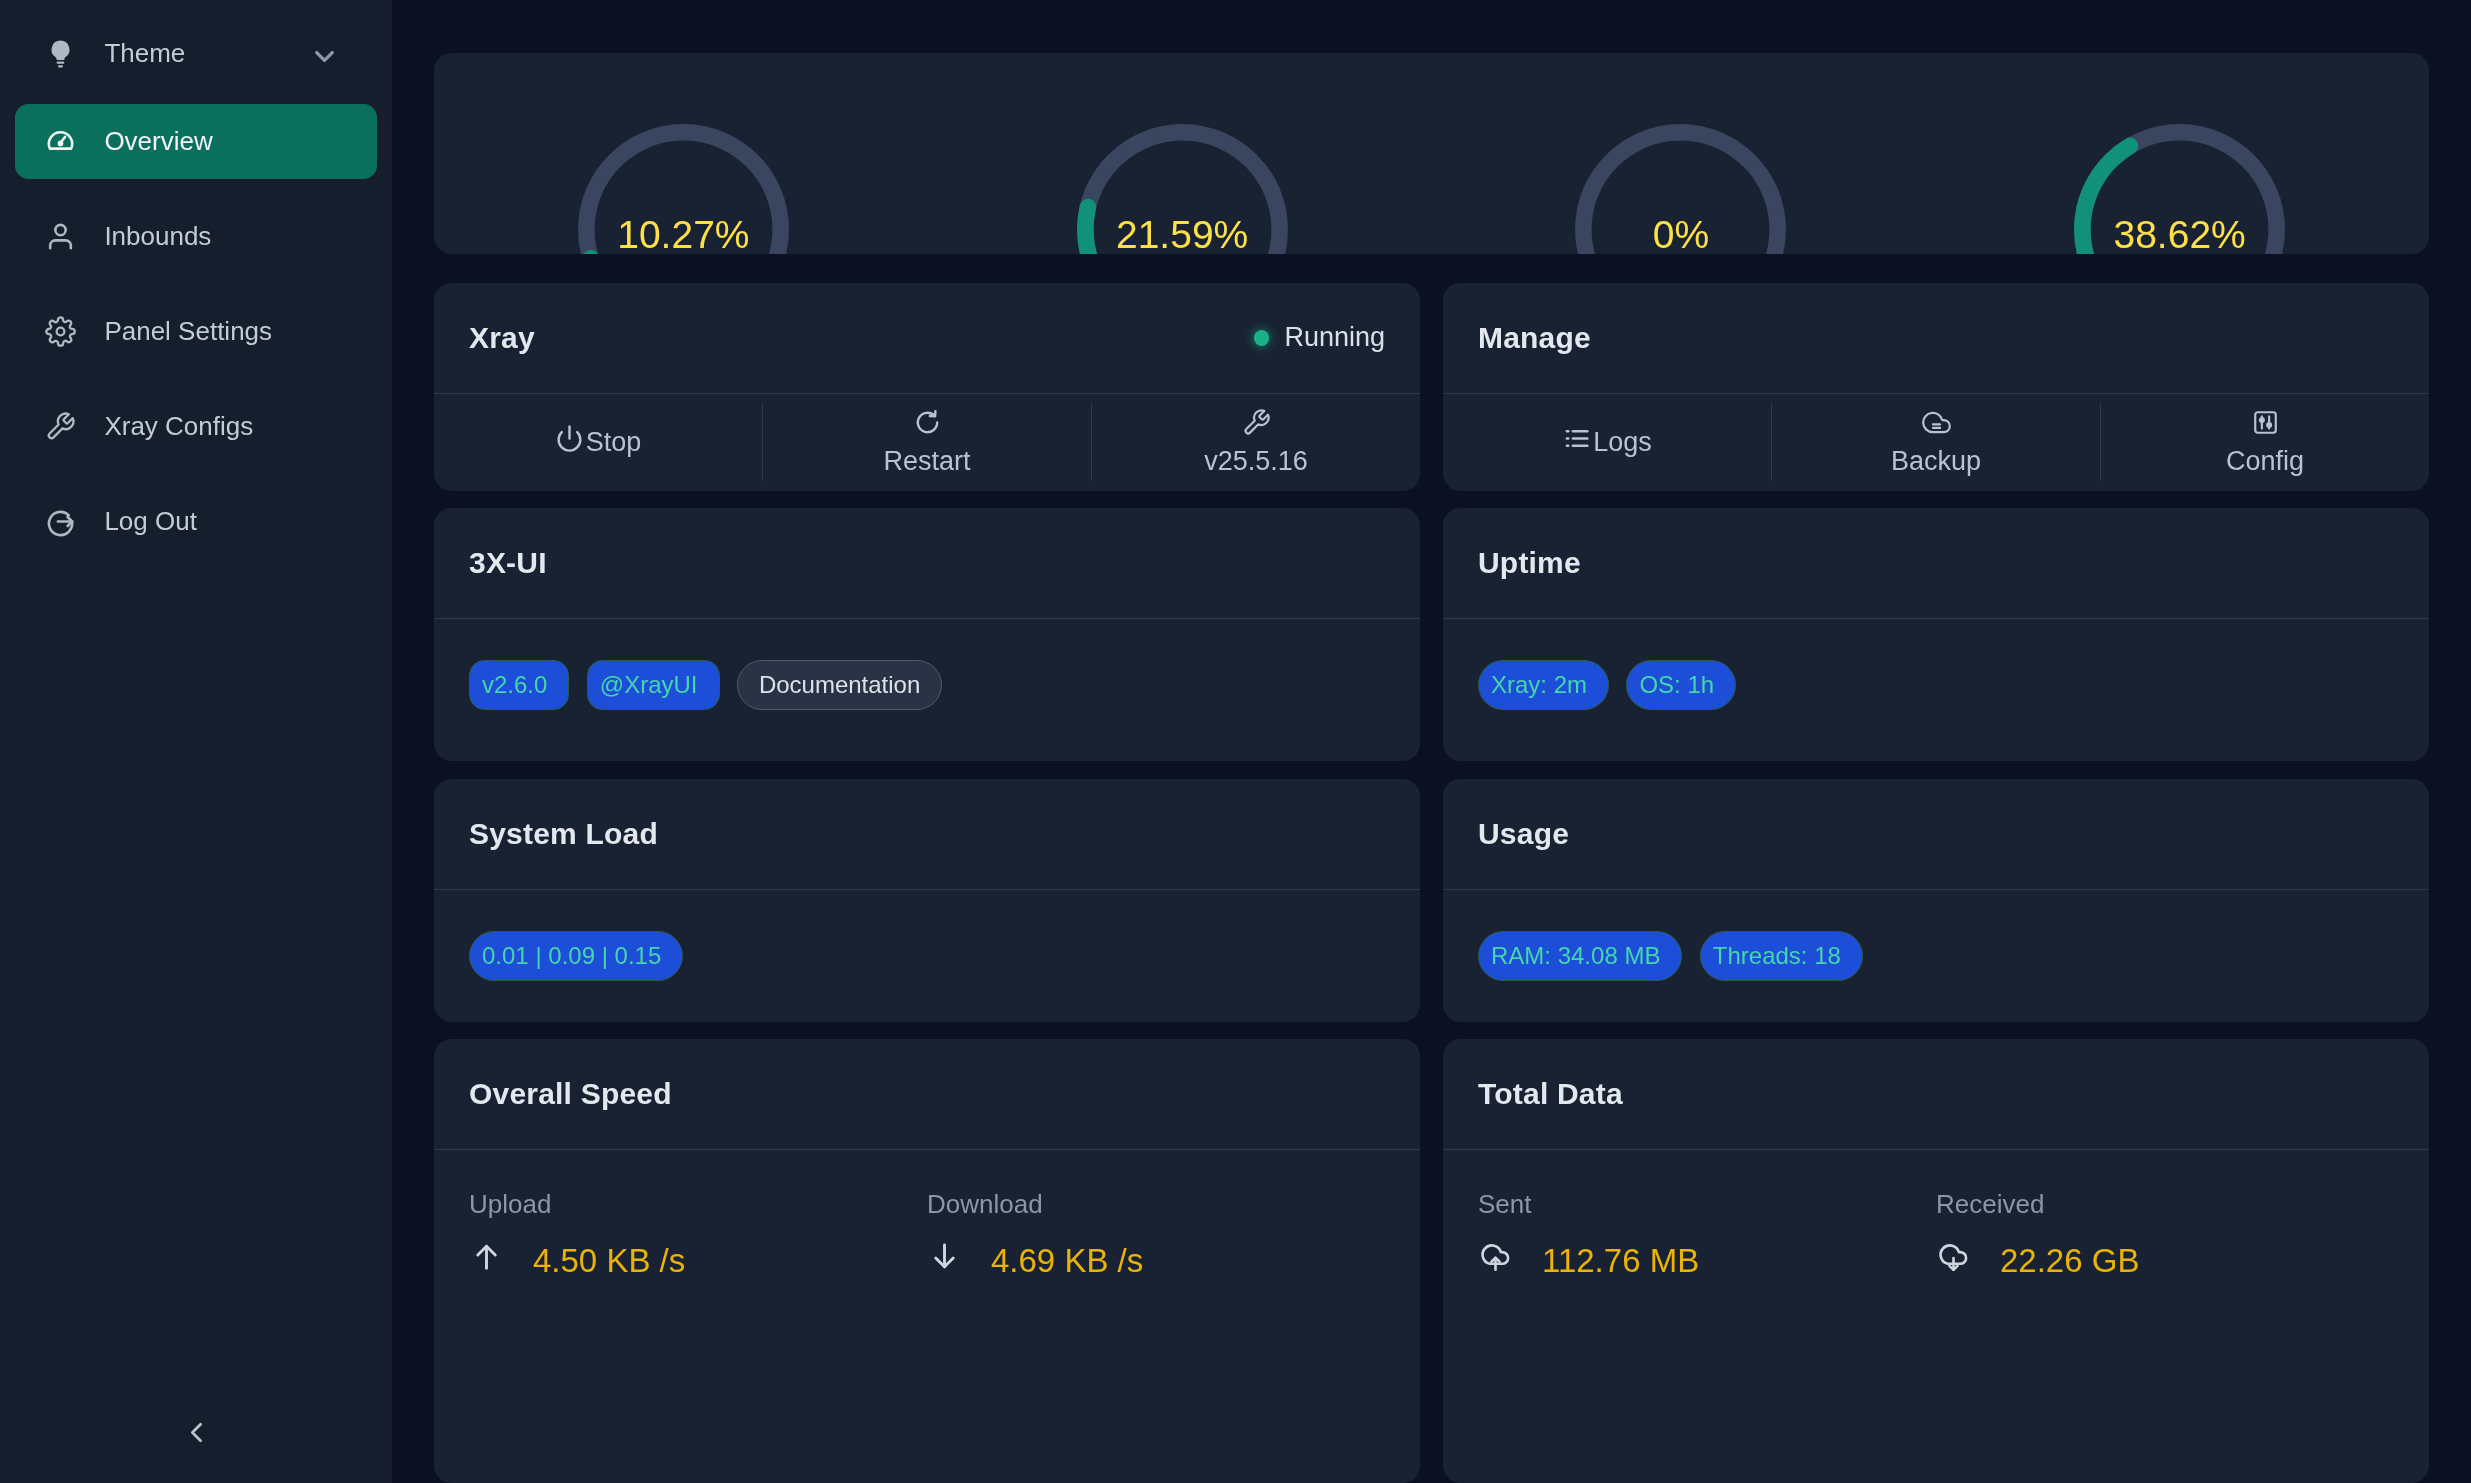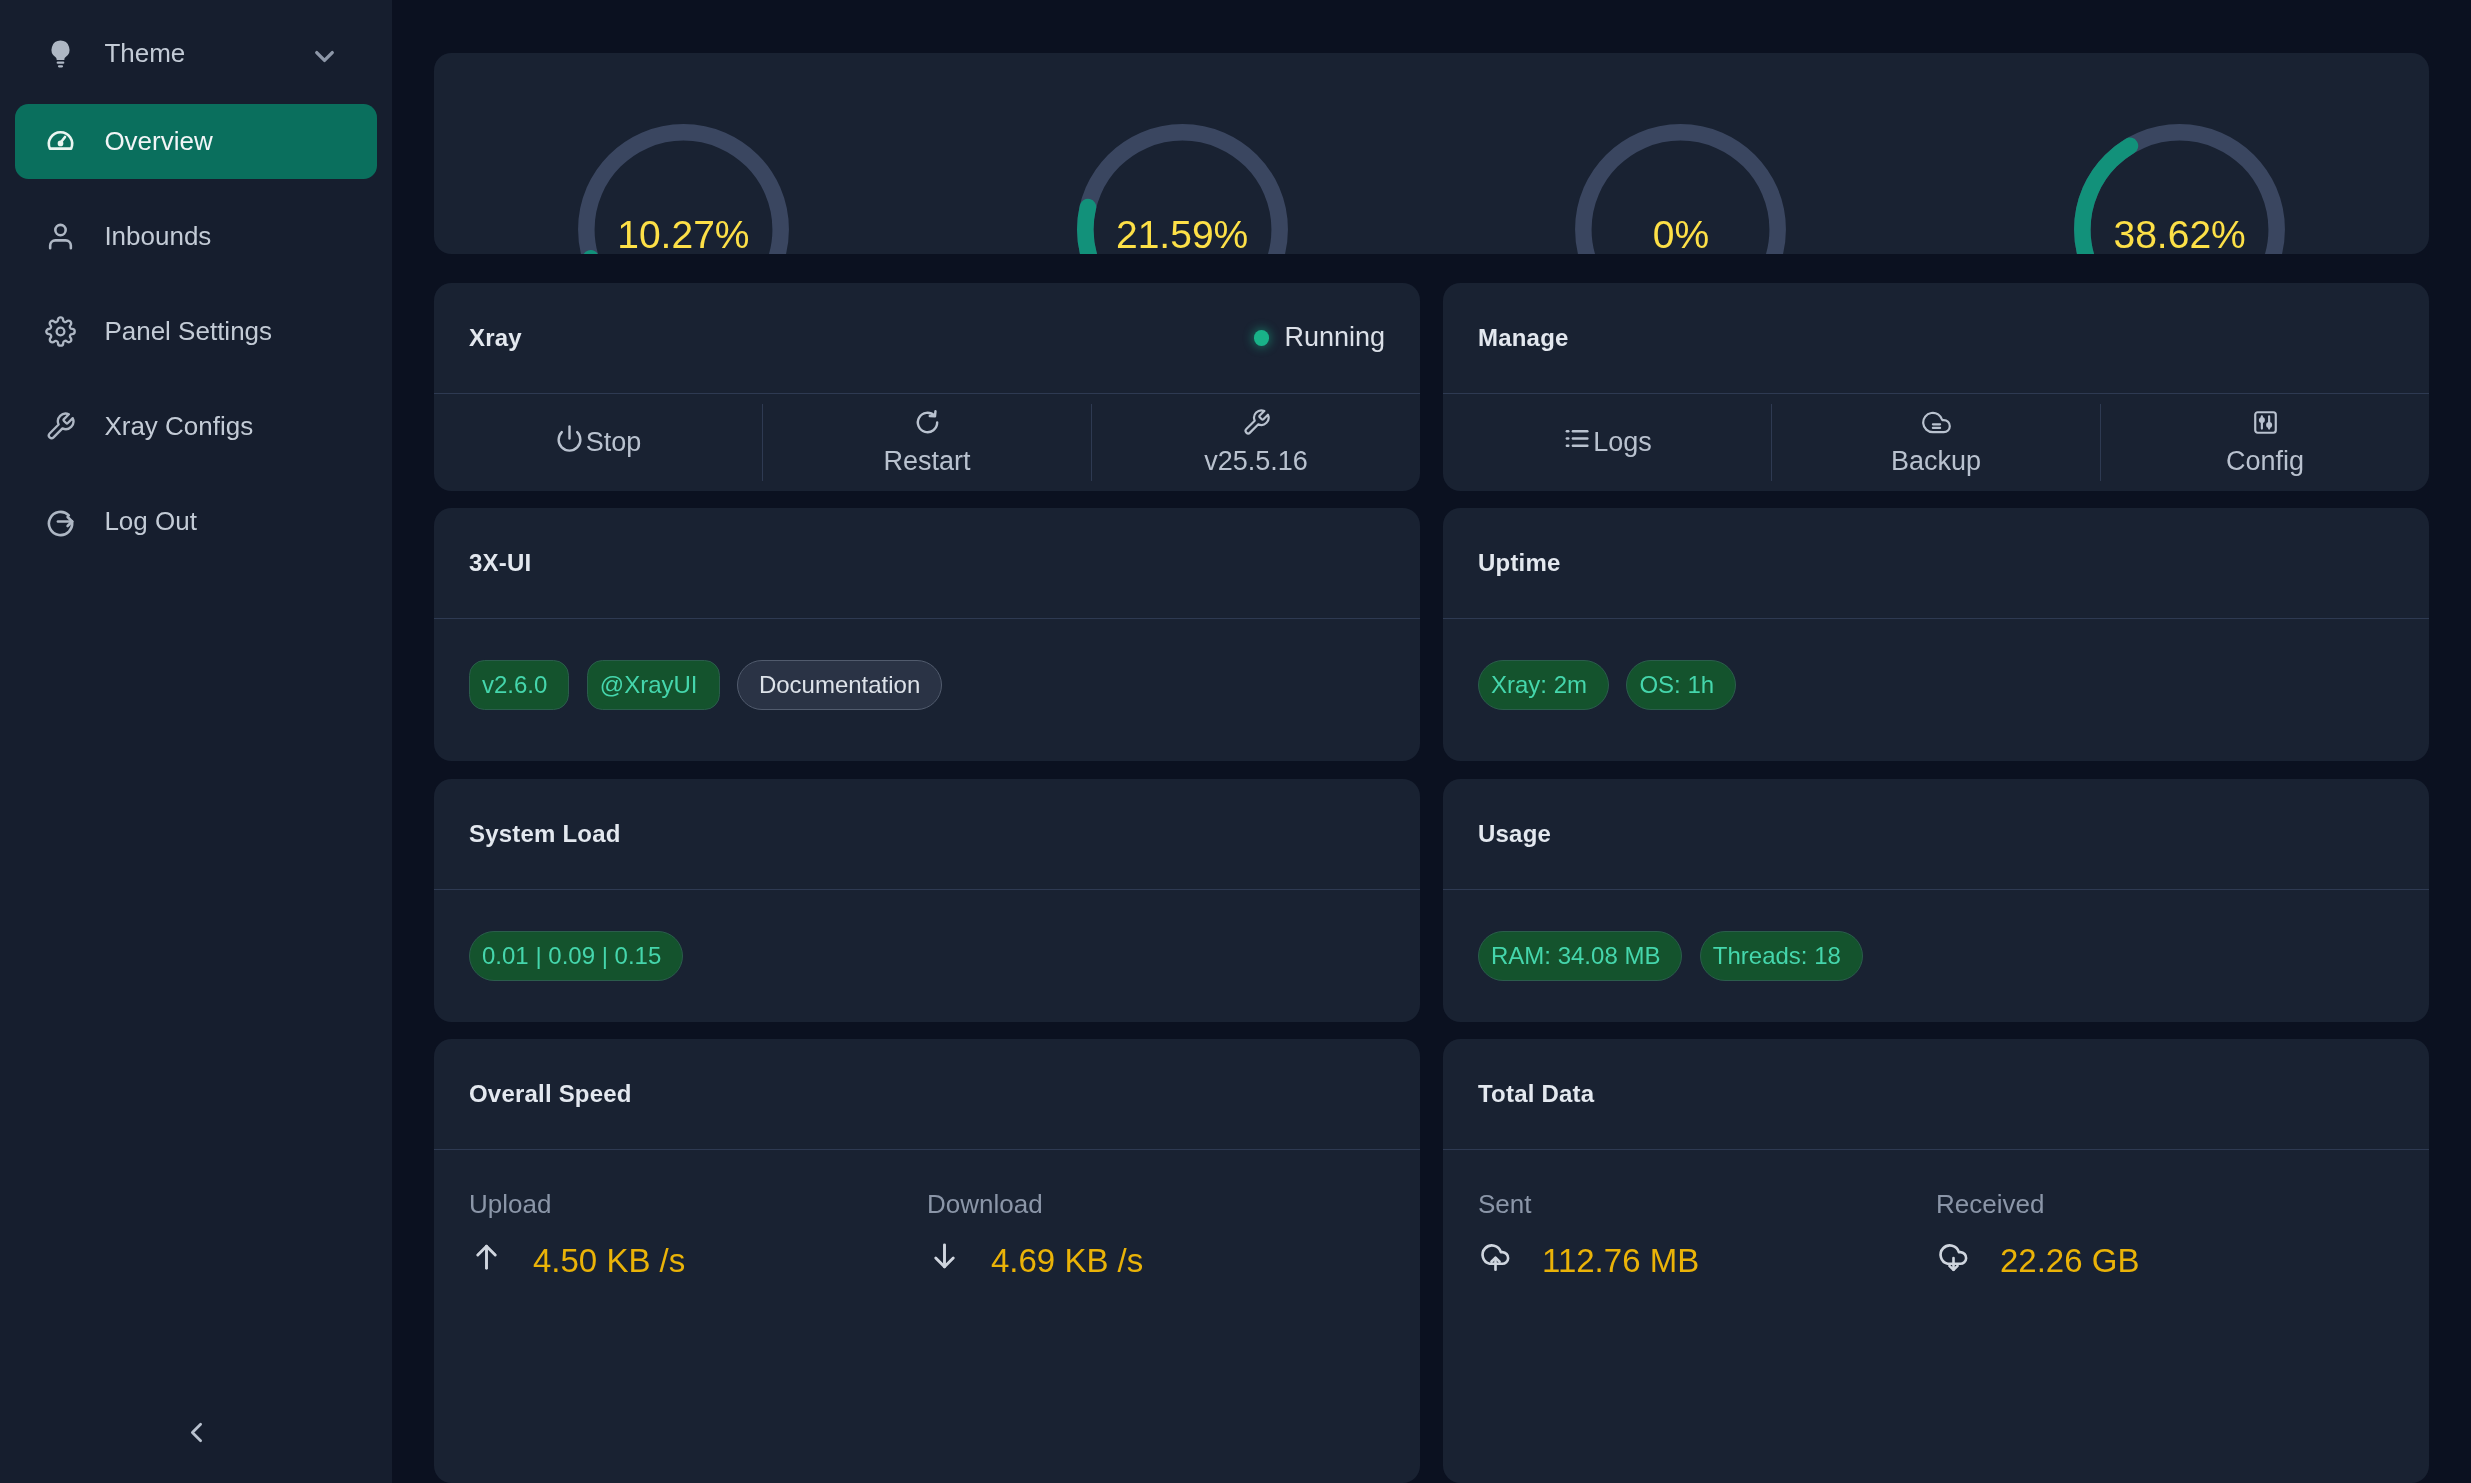--- a/index.html
+++ b/index.html
@@ -38,21 +38,21 @@
 
   
   .main { flex:1; padding:53px 43px 0 42px; display:flex; flex-direction:column; }
   .card {
     background:#192232; border-radius:17.4px; overflow:hidden;
   }
   .card-head {
     height:111px; padding:0 35px; display:flex; align-items:center;
     justify-content:space-between; border-bottom:1.9px solid #2e3a52;
   }
-  .card-title { font-size:24px; font-weight:700; color:#e3e8ef; letter-spacing:0.2px; }
+  .card-title { font-size:30px; font-weight:700; color:#e3e8ef; letter-spacing:0.2px; }
 
   
   .stats-card { height:381px; display:flex; align-items:flex-start; padding-top:56px; margin-bottom:29px; }
   .gauge-col { flex:1; display:flex; flex-direction:column; align-items:center; }
   .gauge-wrap { position:relative; width:241px; height:241px; }
   .gauge-wrap svg { width:241px; height:241px; }
   .gauge-track { fill:none; stroke:#3a4660; stroke-width:17; stroke-linecap:round; }
   .gauge-progress { fill:none; stroke:#12917a; stroke-width:17; stroke-linecap:round; }
   .gauge-pct {
     position:absolute; left:0; right:0; top:104px; text-align:center;
@@ -83,21 +83,21 @@
     gap:2px; color:#b9c2cf; font-size:27px; cursor:pointer;
   }
   .action + .action { border-left:1.9px solid #2e3a52;flex-direction:column; }
   .action svg { width:29px; height:29px; }
 
   .card-body { padding:41px 35px; display:flex; align-items:center; gap:17.4px; }
   .tag {
     display:inline-flex; align-items:center; height:50px; padding:0 21px;
     border-radius:15.4px; font-size:24px; white-space:nowrap;
   }
-  .tag.green { color:#45d6ac; border:1.9px solid #2b5c4c; background:#14532d;padding-left:12px; }
+  .tag.green { color:#45d6ac; border:1.9px solid #2b5c4c; background:#1d4ed8;padding-left:12px; }
   .tag.pill { border-radius:27px; }
   .tag.default { color:#dde2e9; border:1.9px solid #515b6d; background:#2a3345; }
 
   .stats-body { padding:39px 35px 0 35px; display:flex; }
   .stat { width:50%; }
   .stat-label { font-size:26px; color:#8b96a8; margin-bottom:19.3px; }
   .stat-value { font-size:33px; color:#eab308; display:flex; align-items:center; gap:29px; }
   .stat-value svg { width:35px; height:35px; color:#cfd5de; }
 
   svg.stroke { fill:none; stroke:currentColor; stroke-width:2; stroke-linecap:round; stroke-linejoin:round; }

